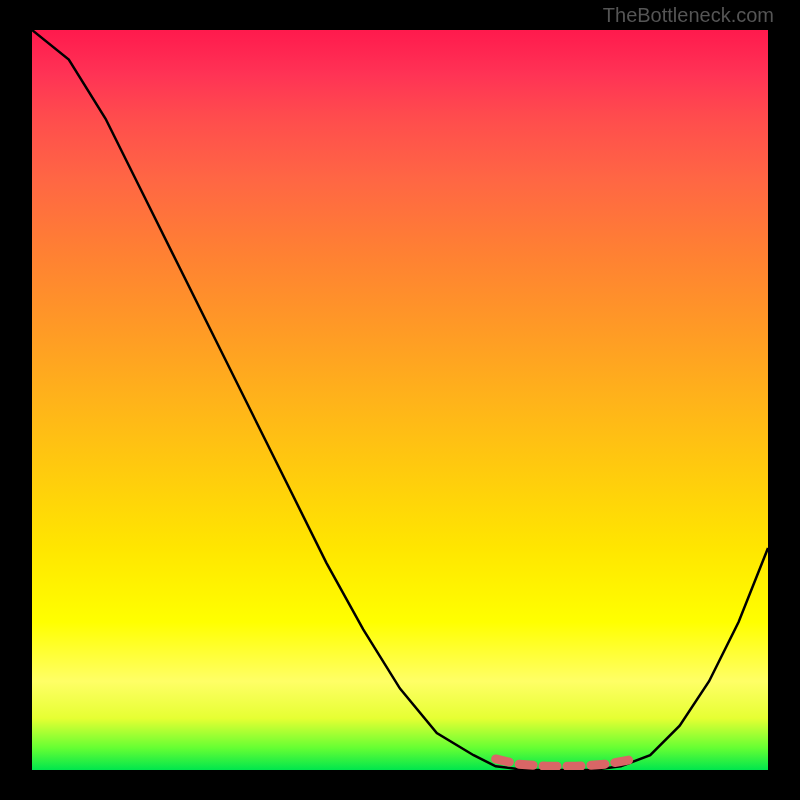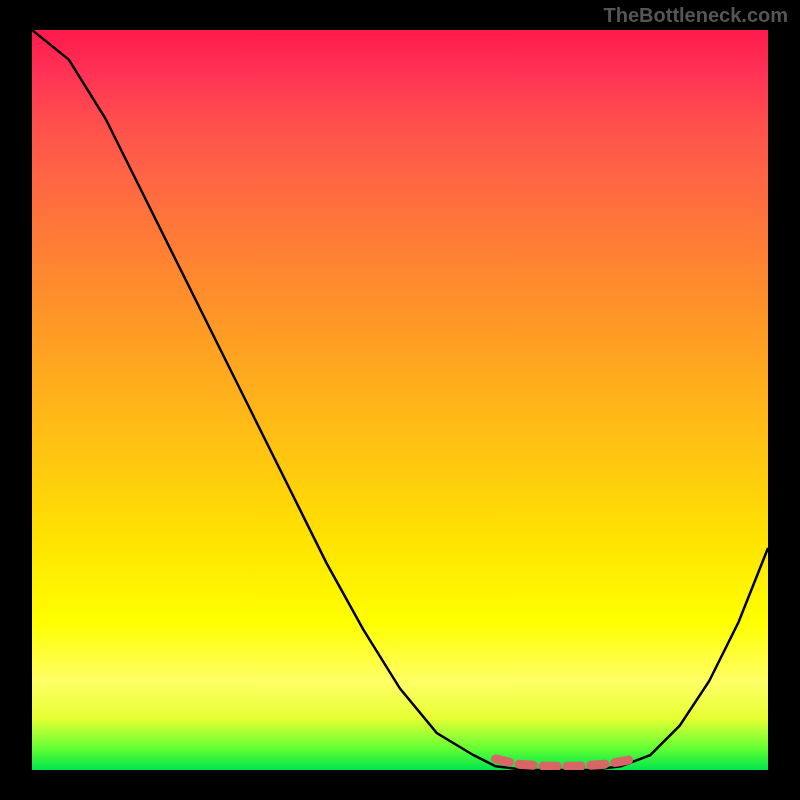--- a/index.html
+++ b/index.html
@@ -6,24 +6,24 @@
   body {
     width: 800px;
     height: 800px;
     background: #000;
     position: relative;
     font-family: Arial, sans-serif;
   }
   .watermark {
     position: absolute;
     top: 4px;
-    right: 12px;
+    right: 26px;
     color: #555;
     font-size: 20px;
-    font-weight: 700;
+    font-weight: 400;
     z-index: 10;
   }
   .chart-area {
     position: absolute;
     left: 32px;
     top: 30px;
     width: 736px;
     height: 740px;
     background: linear-gradient(to bottom,
       #ff1a4d 0%,

